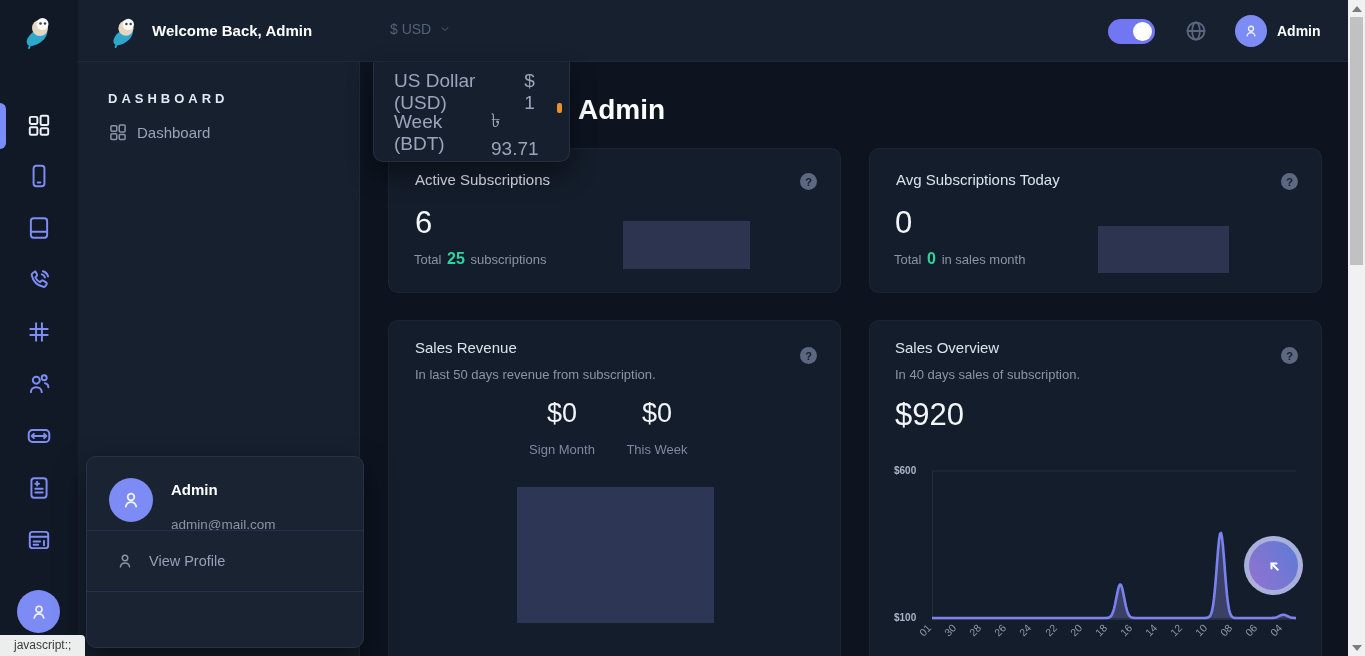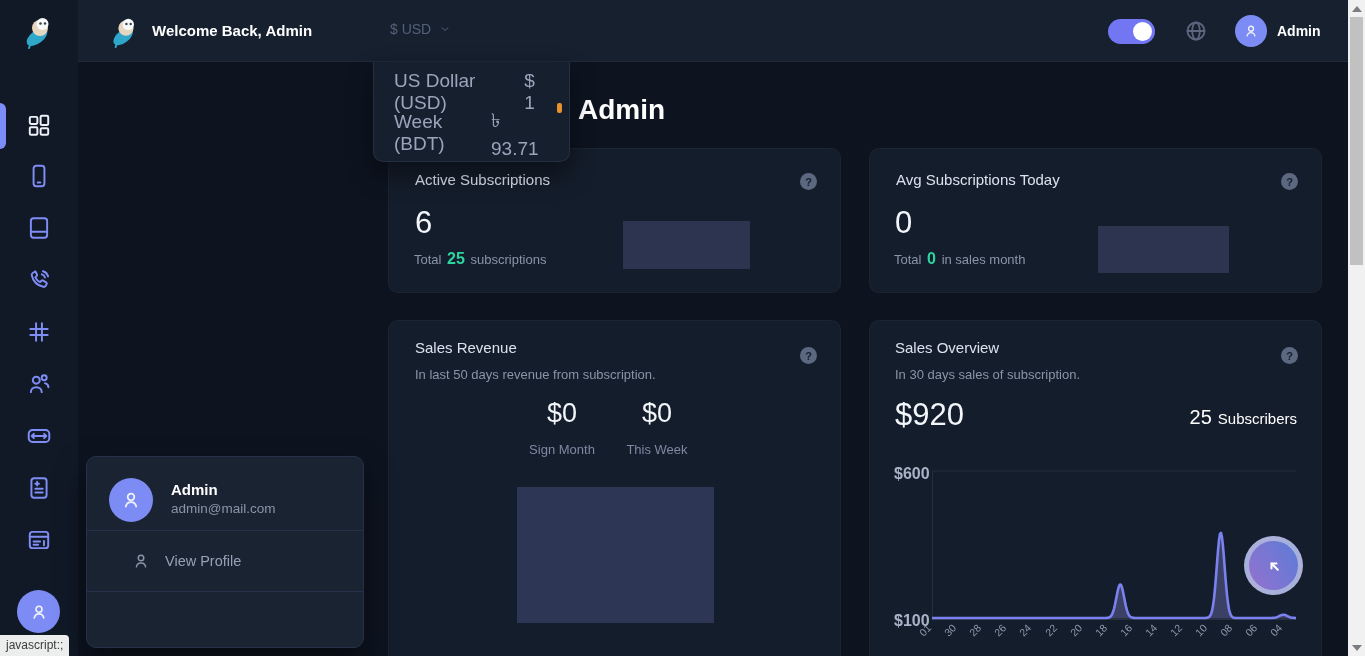--- a/index.html
+++ b/index.html
@@ -51,58 +51,58 @@
   .big-num{position:absolute;font-size:31px;color:#f2f5fa;}
   .total-line{position:absolute;font-size:13px;color:#8a94a6;}
   .total-line .hl{color:#2dd4a0;font-weight:700;font-size:16px;margin:0 2px;}
   .ph-rect{position:absolute;background:#2c3450;}
   .rev-col{position:absolute;width:96px;text-align:center;}
   .rev-val{font-size:27px;color:#f2f5fa;}
   .rev-lab{margin-top:13px;font-size:13px;color:#7e89a3;}
 
   
   .chart-wrap{position:absolute;left:894px;top:462px;width:412px;height:194px;}
-  .ylab{position:absolute;left:0;width:33px;text-align:center;font-size:16px;font-weight:700;color:#a9b4c8;}
+  .ylab{position:absolute;left:0;width:33px;text-align:left;font-size:10px;font-weight:700;color:#a9b4c8;}
   .xlab{position:absolute;width:30px;text-align:center;transform:rotate(-45deg);font-size:10.5px;color:#8d98ac;}
   .subs{position:absolute;left:1100px;top:406px;width:197px;text-align:right;color:#ffffff;}
   .subs .n{font-size:20px;}
   .subs .t{font-size:15px;margin-left:6px;}
 
   
   .dropdown{left:373px;top:62px;width:197px;height:100px;background:#161f2e;border:1px solid #242f41;border-top:none;
             border-radius:0 0 10px 10px;z-index:50;box-shadow:0 12px 26px rgba(0,0,0,0.45);padding-top:9px;}
   .dd-row{display:flex;justify-content:space-between;align-items:center;height:41px;padding:0 20px;
           font-size:19px;color:#9aa5ba;cursor:pointer;}
 
   
   .popup{left:86px;top:456px;width:278px;height:192px;background:#1a2332;border:1px solid #27324a;border-radius:10px;
          z-index:40;box-shadow:0 14px 30px rgba(0,0,0,0.5);}
   .pp-avatar{position:absolute;left:22px;top:21px;width:44px;height:44px;border-radius:50%;background:#7d8bf5;
              display:flex;align-items:center;justify-content:center;}
   .pp-name{position:absolute;left:84px;top:24px;font-size:15px;font-weight:700;color:#ffffff;}
-  .pp-email{position:absolute;left:84px;top:44px;font-size:13.5px;color:#8a94a6;}
+  .pp-email{position:absolute;left:84px;top:60px;font-size:13.5px;color:#8a94a6;}
   .pp-div{position:absolute;left:0;width:100%;height:1px;background:#26304a;}
-  .pp-row{position:absolute;left:0;width:100%;display:flex;align-items:center;gap:14px;padding-left:44px;
+  .pp-row{position:absolute;left:0;width:100%;display:flex;align-items:center;gap:14px;padding-left:28px;
           color:#97a1b5;font-size:14.5px;font-weight:500;cursor:pointer;}
 
   
   .fab{left:1244px;top:536px;width:59px;height:59px;border-radius:50%;border:5px solid rgba(186,196,222,0.75);
        background:linear-gradient(60deg,#9472cf,#5c7bd6);z-index:60;display:flex;align-items:center;
        justify-content:center;cursor:pointer;}
 
   
   .sb-track{left:1348px;top:0;width:17px;height:656px;background:#f1f1f1;z-index:70;}
   .sb-thumb{position:absolute;left:2px;top:17px;width:13px;height:248px;background:#c1c1c1;cursor:pointer;}
   .sb-up{position:absolute;left:3.5px;top:6px;width:0;height:0;border-left:5px solid transparent;
          border-right:5px solid transparent;border-bottom:6px solid #7a7d82;cursor:pointer;}
   .sb-down{position:absolute;left:3.5px;top:645px;width:0;height:0;border-left:5px solid transparent;
            border-right:5px solid transparent;border-top:6px solid #7a7d82;cursor:pointer;}
 
   
-  .statusbar{left:0;top:635px;height:21px;line-height:21px;padding:0 6px;background:#eceded;color:#3c3c3c;
+  .statusbar{left:0;top:635px;height:21px;line-height:21px;padding:0 14px;background:#eceded;color:#3c3c3c;
              font-size:12px;border-radius:0 4px 0 0;z-index:80;}
 </style>
 </head>
 <body>
 
 <div class="screen">
 
   <div class="abs rail">
     <div class="abs" style="left:21px;top:11px;width:36px;height:40px;">
       <svg width="36" height="40" viewBox="0 0 36 40">
@@ -242,20 +242,34 @@
       <svg width="18" height="18" viewBox="0 0 24 24">
         <g class="ic ic-white">
             <circle cx="12" cy="9" r="3.3"></circle>
             <path d="M6.8 18.5c.6-2.9 2.7-4.4 5.2-4.4s4.6 1.5 5.2 4.4"></path>
           </g>
       </svg>
     </div>
     <div class="hdr-admin">Admin</div>
   </div>
 
+  <div class="abs sidebar">
+    <div class="side-title">DASHBOARD</div>
+    <div class="side-item">
+      <svg width="20" height="20" viewBox="0 0 24 24">
+        <g class="ic ic-gray" stroke-width="2.2">
+          <rect x="3.5" y="4.5" width="7" height="6.5" rx="1.2"></rect>
+            <rect x="13.5" y="3.5" width="7" height="8.5" rx="1.2"></rect>
+          <rect x="3.5" y="14" width="7" height="7" rx="1.2"></rect>
+            <rect x="13.5" y="15" width="7" height="6" rx="1.2"></rect>
+        </g>
+      </svg>
+      <span>Dashboard</span>
+    </div>
+  </div>
 
   <div class="abs emoji-frag"></div>
   <div class="abs page-title">Admin</div>
 
   <div class="card" style="left:388px;top:148px;width:453px;height:145px;">
     <div class="card-title" style="left:26px;top:22px;">Active Subscriptions</div>
     <div class="help" style="left:411px;top:24px;">?</div>
     <div class="big-num" style="left:26px;top:56px;">6</div>
     <div class="total-line" style="left:25px;top:101px;">
       <span>Total</span>
@@ -287,26 +301,23 @@
     </div>
     <div class="rev-col" style="left:220px;top:77px;">
       <div class="rev-val">$0</div>
       <div class="rev-lab">This Week</div>
     </div>
     <div class="ph-rect" style="left:128px;top:166px;width:197px;height:136px;background:#2e3655;"></div>
   </div>
 
   <div class="card" style="left:869px;top:320px;width:453px;height:400px;">
     <div class="card-title" style="left:25px;top:18px;">Sales Overview</div>
-    <div class="card-sub" style="left:25px;top:46px;">In 30 days sales of subscription.</div>
+    <div class="card-sub" style="left:25px;top:46px;">In 40 days sales of subscription.</div>
     <div class="help" style="left:411px;top:26px;">?</div>
     <div class="big-num" style="left:25px;top:76px;">$920</div>
-  </div>
-  <div class="subs">
-    <span class="n">25</span><span class="t">Subscribers</span>
   </div>
 
   <div class="chart-wrap">
     <div class="ylab" style="top:3px;">$600</div>
     <div class="ylab" style="top:150px;">$100</div>
     <svg class="abs" style="left:38px;top:8px;" width="364" height="150">
       <line x1="0" y1="1" x2="364" y2="1" stroke="#232e3f" stroke-width="1"></line>
       <line x1="0.5" y1="1" x2="0.5" y2="149" stroke="#232e3f" stroke-width="1"></line>
       <line x1="0" y1="149" x2="364" y2="149" stroke="#3c475e" stroke-width="1"></line>
       <path id="chart-fill" d="M0 148 L0 148.0 L1 148.0 L2 148.0 L3 148.0 L4 148.0 L5 148.0 L6 148.0 L7 148.0 L8 148.0 L9 148.0 L10 148.0 L11 148.0 L12 148.0 L13 148.0 L14 148.0 L15 148.0 L16 148.0 L17 148.0 L18 148.0 L19 148.0 L20 148.0 L21 148.0 L22 148.0 L23 148.0 L24 148.0 L25 148.0 L26 148.0 L27 148.0 L28 148.0 L29 148.0 L30 148.0 L31 148.0 L32 148.0 L33 148.0 L34 148.0 L35 148.0 L36 148.0 L37 148.0 L38 148.0 L39 148.0 L40 148.0 L41 148.0 L42 148.0 L43 148.0 L44 148.0 L45 148.0 L46 148.0 L47 148.0 L48 148.0 L49 148.0 L50 148.0 L51 148.0 L52 148.0 L53 148.0 L54 148.0 L55 148.0 L56 148.0 L57 148.0 L58 148.0 L59 148.0 L60 148.0 L61 148.0 L62 148.0 L63 148.0 L64 148.0 L65 148.0 L66 148.0 L67 148.0 L68 148.0 L69 148.0 L70 148.0 L71 148.0 L72 148.0 L73 148.0 L74 148.0 L75 148.0 L76 148.0 L77 148.0 L78 148.0 L79 148.0 L80 148.0 L81 148.0 L82 148.0 L83 148.0 L84 148.0 L85 148.0 L86 148.0 L87 148.0 L88 148.0 L89 148.0 L90 148.0 L91 148.0 L92 148.0 L93 148.0 L94 148.0 L95 148.0 L96 148.0 L97 148.0 L98 148.0 L99 148.0 L100 148.0 L101 148.0 L102 148.0 L103 148.0 L104 148.0 L105 148.0 L106 148.0 L107 148.0 L108 148.0 L109 148.0 L110 148.0 L111 148.0 L112 148.0 L113 148.0 L114 148.0 L115 148.0 L116 148.0 L117 148.0 L118 148.0 L119 148.0 L120 148.0 L121 148.0 L122 148.0 L123 148.0 L124 148.0 L125 148.0 L126 148.0 L127 148.0 L128 148.0 L129 148.0 L130 148.0 L131 148.0 L132 148.0 L133 148.0 L134 148.0 L135 148.0 L136 148.0 L137 148.0 L138 148.0 L139 148.0 L140 148.0 L141 148.0 L142 148.0 L143 148.0 L144 148.0 L145 148.0 L146 148.0 L147 148.0 L148 148.0 L149 148.0 L150 148.0 L151 148.0 L152 148.0 L153 148.0 L154 148.0 L155 148.0 L156 148.0 L157 148.0 L158 148.0 L159 148.0 L160 148.0 L161 148.0 L162 148.0 L163 148.0 L164 148.0 L165 148.0 L166 148.0 L167 148.0 L168 148.0 L169 148.0 L170 148.0 L171 148.0 L172 148.0 L173 148.0 L174 148.0 L175 147.9 L176 147.8 L177 147.5 L178 147.0 L179 146.0 L180 144.5 L181 142.1 L182 138.8 L183 134.5 L184 129.6 L185 124.4 L186 119.7 L187 116.2 L188 114.5 L189 115.0 L190 117.5 L191 121.7 L192 126.7 L193 131.9 L194 136.6 L195 140.4 L196 143.3 L197 145.2 L198 146.5 L199 147.2 L200 147.6 L201 147.8 L202 147.9 L203 148.0 L204 148.0 L205 148.0 L206 148.0 L207 148.0 L208 148.0 L209 148.0 L210 148.0 L211 148.0 L212 148.0 L213 148.0 L214 148.0 L215 148.0 L216 148.0 L217 148.0 L218 148.0 L219 148.0 L220 148.0 L221 148.0 L222 148.0 L223 148.0 L224 148.0 L225 148.0 L226 148.0 L227 148.0 L228 148.0 L229 148.0 L230 148.0 L231 148.0 L232 148.0 L233 148.0 L234 148.0 L235 148.0 L236 148.0 L237 148.0 L238 148.0 L239 148.0 L240 148.0 L241 148.0 L242 148.0 L243 148.0 L244 148.0 L245 148.0 L246 148.0 L247 148.0 L248 148.0 L249 148.0 L250 148.0 L251 148.0 L252 148.0 L253 148.0 L254 148.0 L255 148.0 L256 148.0 L257 148.0 L258 148.0 L259 148.0 L260 148.0 L261 148.0 L262 148.0 L263 148.0 L264 148.0 L265 148.0 L266 148.0 L267 148.0 L268 148.0 L269 148.0 L270 148.0 L271 148.0 L272 148.0 L273 148.0 L274 147.9 L275 147.8 L276 147.6 L277 147.0 L278 146.0 L279 144.1 L280 140.9 L281 135.8 L282 128.4 L283 118.5 L284 106.6 L285 93.4 L286 80.7 L287 70.3 L288 63.9 L289 62.9 L290 67.3 L291 76.3 L292 88.4 L293 101.6 L294 114.2 L295 124.9 L296 133.3 L297 139.2 L298 143.1 L299 145.4 L300 146.7 L301 147.4 L302 147.7 L303 147.9 L304 148.0 L305 148.0 L306 148.0 L307 148.0 L308 148.0 L309 148.0 L310 148.0 L311 148.0 L312 148.0 L313 148.0 L314 148.0 L315 148.0 L316 148.0 L317 148.0 L318 148.0 L319 148.0 L320 148.0 L321 148.0 L322 148.0 L323 148.0 L324 148.0 L325 148.0 L326 148.0 L327 148.0 L328 148.0 L329 148.0 L330 148.0 L331 148.0 L332 148.0 L333 148.0 L334 148.0 L335 148.0 L336 148.0 L337 148.0 L338 148.0 L339 148.0 L340 148.0 L341 147.9 L342 147.8 L343 147.7 L344 147.5 L345 147.1 L346 146.7 L347 146.2 L348 145.7 L349 145.2 L350 144.9 L351 144.7 L352 144.7 L353 144.9 L354 145.3 L355 145.8 L356 146.3 L357 146.8 L358 147.2 L359 147.5 L360 147.7 L361 147.8 L362 147.9 L363 148.0 L364 148.0 L364 148 Z" fill="#3a4164"></path>

